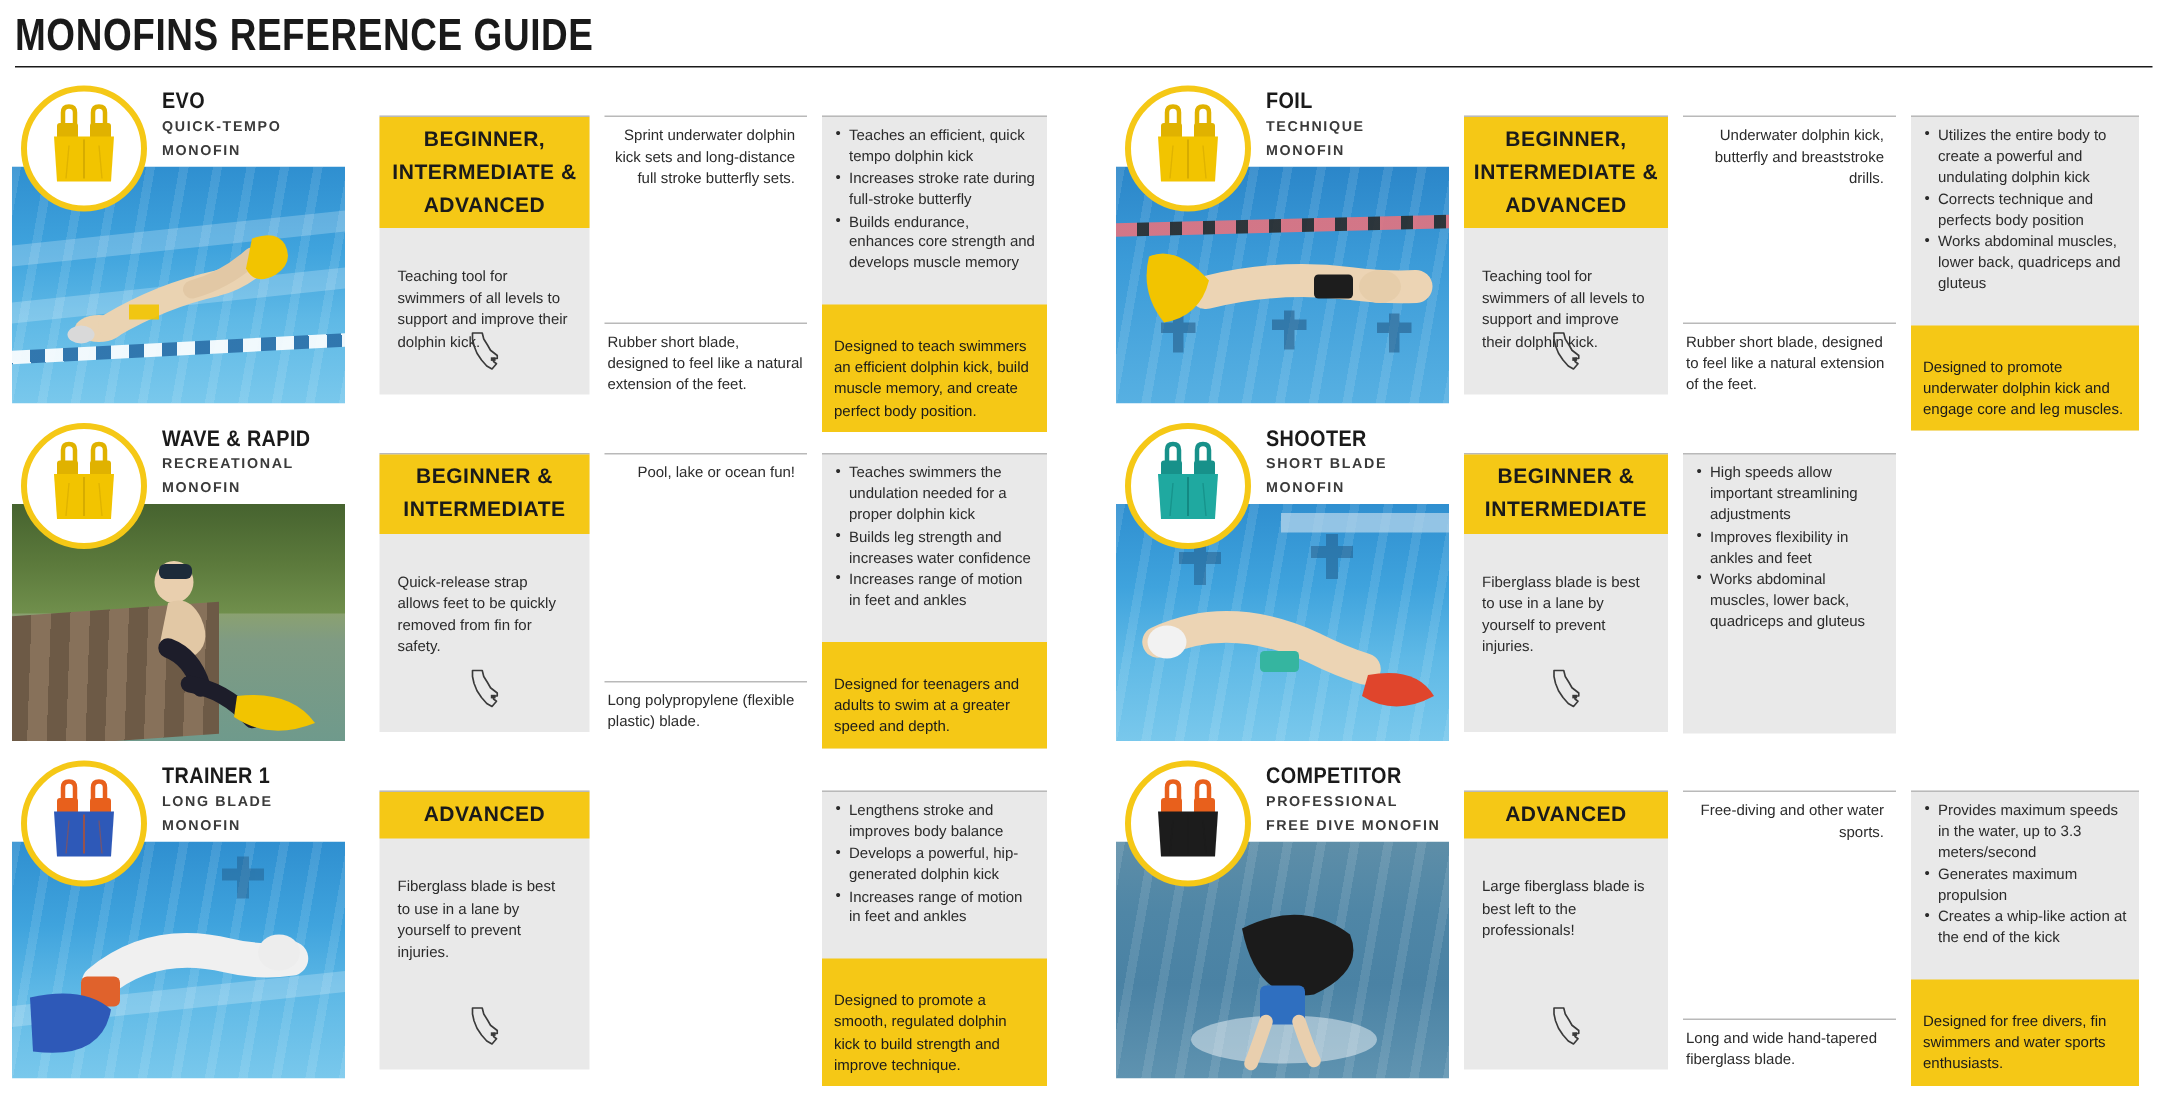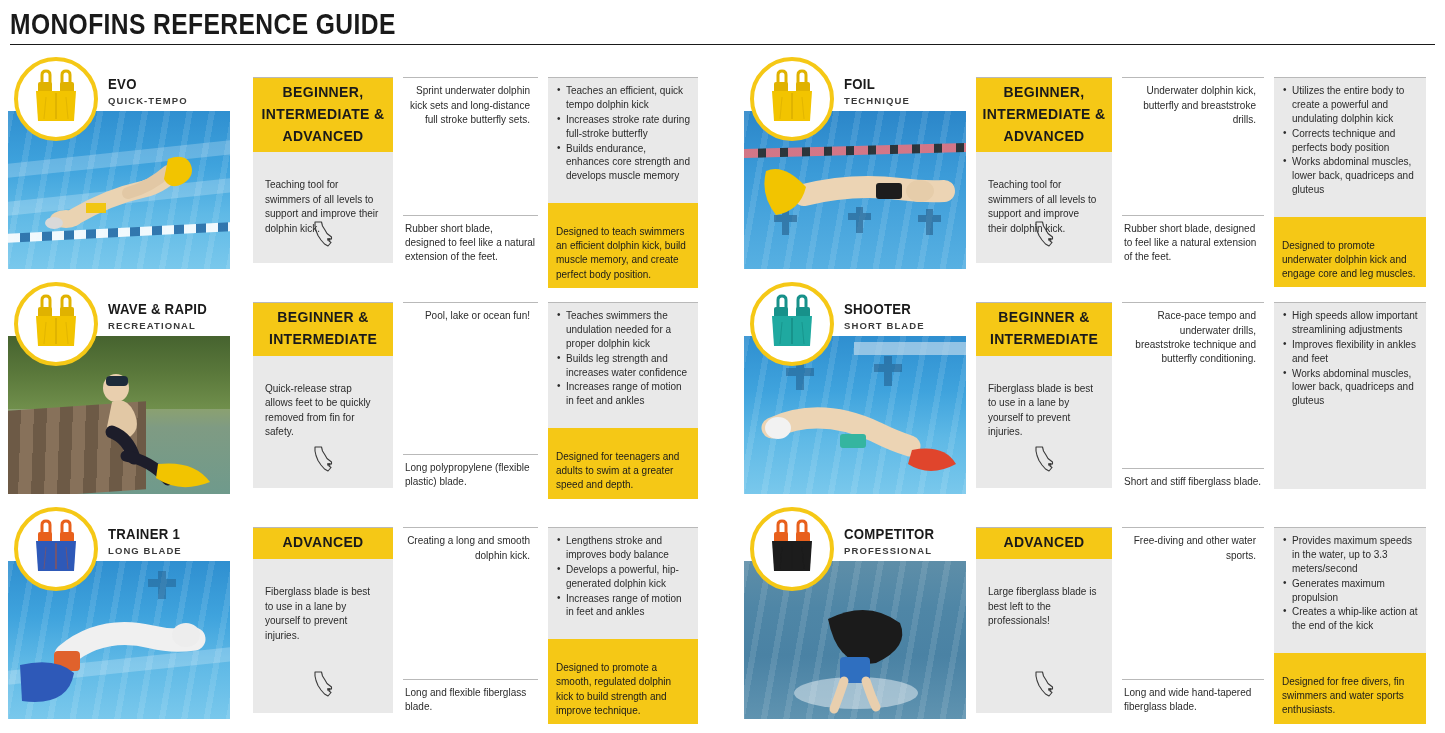--- a/index.html
+++ b/index.html
@@ -76,21 +76,20 @@
     top: 2px;
     z-index: 5;
     display: flex;
     align-items: center;
     justify-content: center;
     overflow: hidden;
   }
   .hero-titles {
     margin-left: 100px;
     padding-top: 4px;
-    margin-top: 16px;
   }
   .hero-name {
     font-family: "Liberation Sans Narrow", "Liberation Sans", sans-serif;
     font-size: 15px;
     font-weight: 700;
     letter-spacing: 0.3px;
     color: #1a1a1a;
     transform: scaleX(0.88);
     transform-origin: left center;
     white-space: nowrap;
@@ -594,33 +593,20 @@
         <div class="ca-mark">
           <svg width="22" height="26" viewBox="0 0 22 26">
             <path d="M3 1 L9.5 1 L10.5 5 L13 9 L15 12.5 L19.5 16 L19.5 18 L17 18 L17 20 L19 21.5 L16 25 L12.5 23 L9 19 L6 14.5 L4 9.5 L3 5 Z" fill="none" stroke="#3a3a3a" stroke-width="1.1" stroke-linejoin="round"></path>
             <rect x="15.2" y="17.2" width="3.2" height="2.4" fill="#3a3a3a"></rect>
           </svg>
           <div class="ca-caption"></div>
         </div>
       </div>
     </div>
 
-    <div class="col">
-      <div class="col-title"></div>
-      <div class="col-body">
-        <div class="use-col-inner">
-          <div class="use-top">
-            <div class="use-text">Race-pace tempo and underwater drills, breaststroke technique and butterfly conditioning.</div>
-          </div>
-          <div class="blade-head"></div>
-          <div class="blade-rule"></div>
-          <div class="blade-text">Short and stiff fiberglass blade.</div>
-        </div>
-      </div>
-    </div>
 
     <div class="col">
       <div class="col-title"></div>
       <div class="col-body shaded">
         <div class="benefits-inner">
           <ul class="benefit-list">
               <li>High speeds allow important streamlining adjustments</li>
               <li>Improves flexibility in ankles and feet</li>
               <li>Works abdominal muscles, lower back, quadriceps and gluteus</li>
             </ul>
@@ -678,30 +664,20 @@
             <path d="M3 1 L9.5 1 L10.5 5 L13 9 L15 12.5 L19.5 16 L19.5 18 L17 18 L17 20 L19 21.5 L16 25 L12.5 23 L9 19 L6 14.5 L4 9.5 L3 5 Z" fill="none" stroke="#3a3a3a" stroke-width="1.1" stroke-linejoin="round"></path>
             <rect x="15.2" y="17.2" width="3.2" height="2.4" fill="#3a3a3a"></rect>
           </svg>
           <div class="ca-caption"></div>
         </div>
       </div>
     </div>
 
     <div class="col">
       <div class="col-title"></div>
-      <div class="col-body">
-        <div class="use-col-inner">
-          <div class="use-top">
-            <div class="use-text">Creating a long and smooth dolphin kick.</div>
-          </div>
-          <div class="blade-head"></div>
-          <div class="blade-rule"></div>
-          <div class="blade-text">Long and flexible fiberglass blade.</div>
-        </div>
-      </div>
     </div>
 
     <div class="col">
       <div class="col-title"></div>
       <div class="col-body shaded">
         <div class="benefits-inner">
           <ul class="benefit-list">
               <li>Lengthens stroke and improves body balance</li>
               <li>Develops a powerful, hip-generated dolphin kick</li>
               <li>Increases range of motion in feet and ankles</li>

